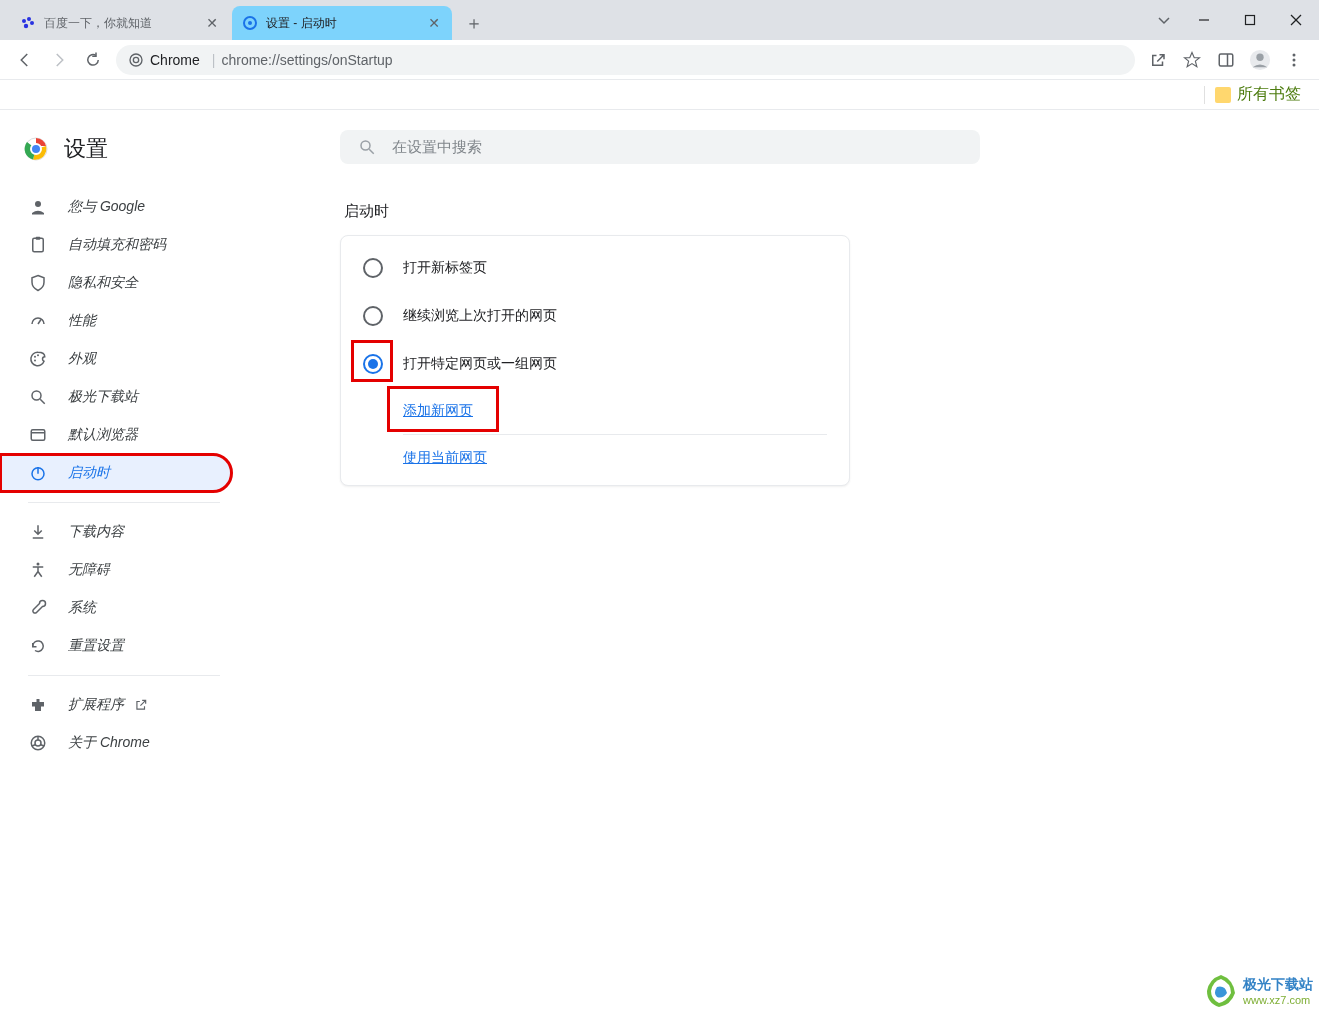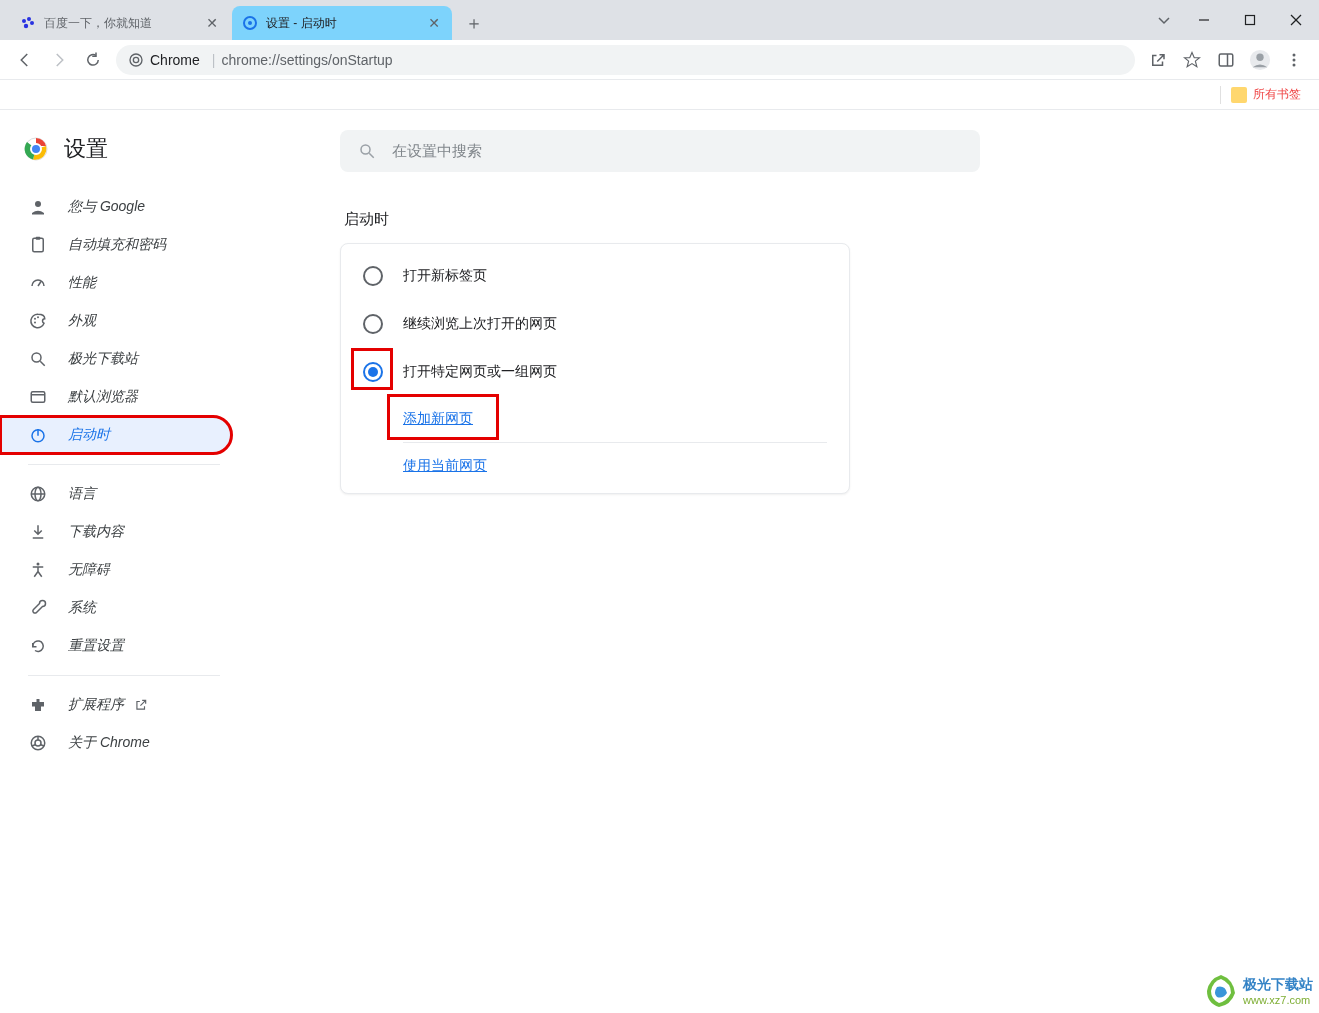--- a/index.html
+++ b/index.html
@@ -64,21 +64,21 @@
       color:#5f6368;
       font-size:14px;
     }
     .address .chrome-label { color:#202124; margin:0 6px;}
     .address .divider { color:#bdc1c6; margin:0 6px;}
     .address .url-text { color:#5f6368; }
     .toolbar-icon { width:34px;height:34px;display:flex;align-items:center;justify-content:center;color:#5f6368;}
 
     
     .bookmarks-bar { height: 30px; background:#fff; display:flex; align-items:center; justify-content:flex-end; padding-right: 18px; border-bottom: 1px solid #e8eaed;}
-    .bookmark-item { display:flex; align-items:center; font-size:12px; color:#ef4444;justify-content:flex-end; }
+    .bookmark-item { display:flex; align-items:center; font-size:16px; color:#4d7c0f;justify-content:flex-end; }
     .bookmark-divider {width:1px; height:18px; background:#e0e0e0; margin-right:10px;}
     .folder-icon { width:16px;height:16px; background:#ffd76e; margin-right:6px; border-radius:2px;}
 
     
     .page { display:flex; height: calc(1013px - 40px - 40px - 30px); }
     .sidebar { width: 240px; padding: 20px 0 0 0;}
     .logo-row { display:flex; align-items:center; padding: 4px 20px 24px 24px;}
     .logo-row .title { font-size: 22px; margin-left: 16px; color:#202124;}
     .chrome-logo { width:24px;height:24px; }
     .nav-list { padding: 0; font-style: italic;}
@@ -94,21 +94,21 @@
     }
     .nav-item.active { background:#e8f0fe; color:#1a73e8;}
     .nav-item .nav-icon { width:20px; height:20px; margin-right: 20px; color:#5f6368; display:flex; align-items:center; justify-content:center;}
     .nav-item.active .nav-icon { color:#1a73e8;}
     .nav-item .ext-icon { margin-left: 10px; color:#5f6368;}
     .nav-divider { height:1px; background:#e8eaed; margin: 10px 20px 10px 28px;}
 
     
     .content { flex:1; padding: 20px 0 0 100px;}
     .search-box {
-      width: 640px; height: 42px; background:#f1f3f4; border-radius:8px;
+      width: 640px; height: 34px; background:#f1f3f4; border-radius:8px;
       display:flex; align-items:center; padding:0 18px; color:#80868b; font-size:15px;
     }
     .search-box .sicon { margin-right: 16px; width:18px; height:18px; color:#9aa0a6;}
     .section-title { font-size:15px; color:#202124; margin: 38px 0 14px 4px;}
     .card {
       width: 510px;
       border: 1px solid #e8eaed;
       border-radius: 8px;
       box-shadow: 0 1px 2px rgba(60,64,67,0.08);
       background:#fff;
@@ -307,20 +307,28 @@
             <svg width="18" height="18" viewBox="0 0 24 24">
               <rect x="5" y="3" width="14" height="18" rx="2" stroke="#5f6368" stroke-width="2" fill="none"></rect>
               <rect x="9" y="1" width="6" height="4" rx="1" fill="#5f6368"></rect>
             </svg>
           </span>
         <span>自动填充和密码</span>
       </div>
       <div class="nav-item">
         <span class="nav-icon">
             <svg width="18" height="18" viewBox="0 0 24 24">
+              <path d="M12 2 L20 5 L20 11 Q20 18 12 22 Q4 18 4 11 L4 5 Z" stroke="#5f6368" stroke-width="2" fill="none"></path>
+            </svg>
+          </span>
+        <span>隐私和安全</span>
+      </div>
+      <div class="nav-item">
+        <span class="nav-icon">
+            <svg width="18" height="18" viewBox="0 0 24 24">
               <path d="M4 16 A8 8 0 0 1 20 16" stroke="#5f6368" stroke-width="2" fill="none"></path>
               <line x1="12" y1="16" x2="16" y2="10" stroke="#5f6368" stroke-width="2"></line>
             </svg>
           </span>
         <span>性能</span>
       </div>
       <div class="nav-item">
         <span class="nav-icon">
             <svg width="18" height="18" viewBox="0 0 24 24">
               <path d="M12 3 A9 9 0 1 0 20 15 Q18 14 18 12 Q18 9 21 9 Q21 3 12 3 Z" stroke="#5f6368" stroke-width="2" fill="none"></path>
@@ -352,30 +360,20 @@
       <div class="nav-item active highlight-red">
         <span class="nav-icon">
             <svg width="18" height="18" viewBox="0 0 24 24">
               <circle cx="12" cy="13" r="8" stroke="#1a73e8" stroke-width="2" fill="none"></circle>
               <line x1="12" y1="4" x2="12" y2="13" stroke="#1a73e8" stroke-width="2"></line>
             </svg>
           </span>
         <span>启动时</span>
       </div>
       <div class="nav-divider"></div>
-      <div class="nav-item">
-        <span class="nav-icon">
-            <svg width="18" height="18" viewBox="0 0 24 24">
-              <circle cx="12" cy="12" r="9" stroke="#5f6368" stroke-width="2" fill="none"></circle>
-              <ellipse cx="12" cy="12" rx="4" ry="9" stroke="#5f6368" stroke-width="2" fill="none"></ellipse>
-              <line x1="3" y1="12" x2="21" y2="12" stroke="#5f6368" stroke-width="2"></line>
-            </svg>
-          </span>
-        <span>语言</span>
-      </div>
       <div class="nav-item">
         <span class="nav-icon">
             <svg width="18" height="18" viewBox="0 0 24 24">
               <path d="M12 3 L12 15 M7 10 L12 15 L17 10" stroke="#5f6368" stroke-width="2" fill="none"></path>
               <line x1="5" y1="20" x2="19" y2="20" stroke="#5f6368" stroke-width="2"></line>
             </svg>
           </span>
         <span>下载内容</span>
       </div>
       <div class="nav-item">

